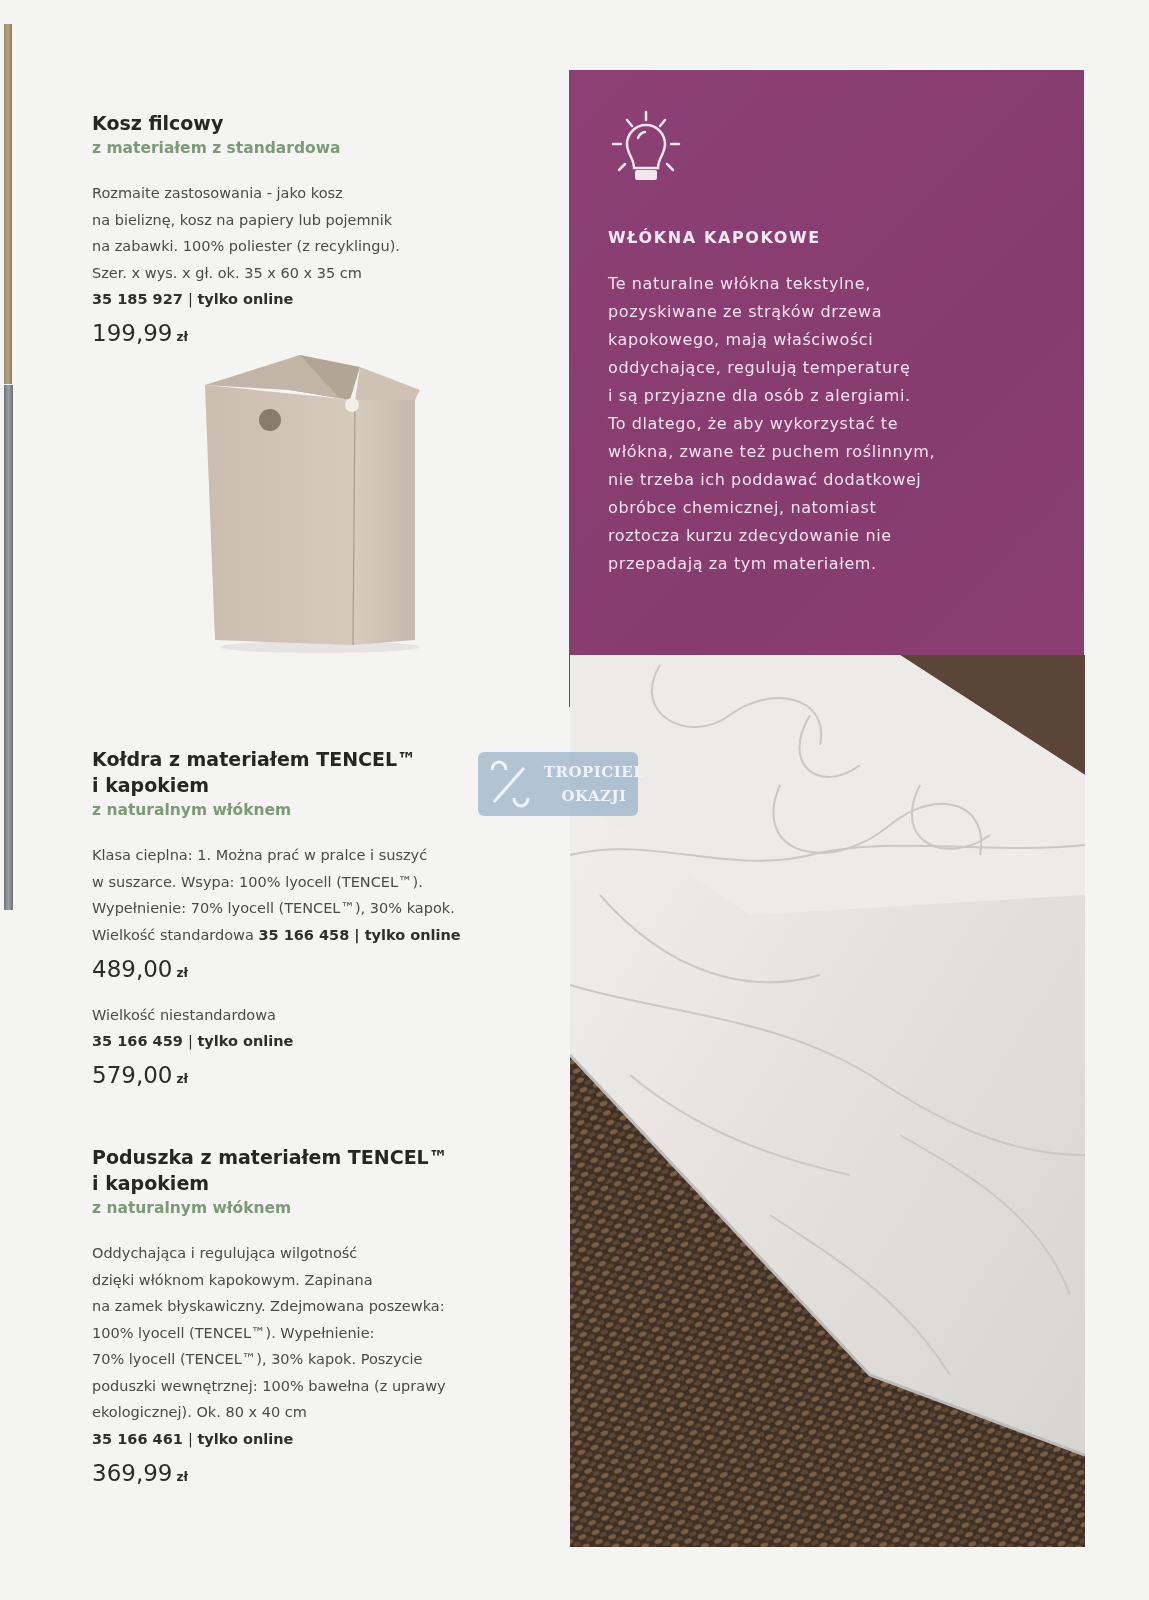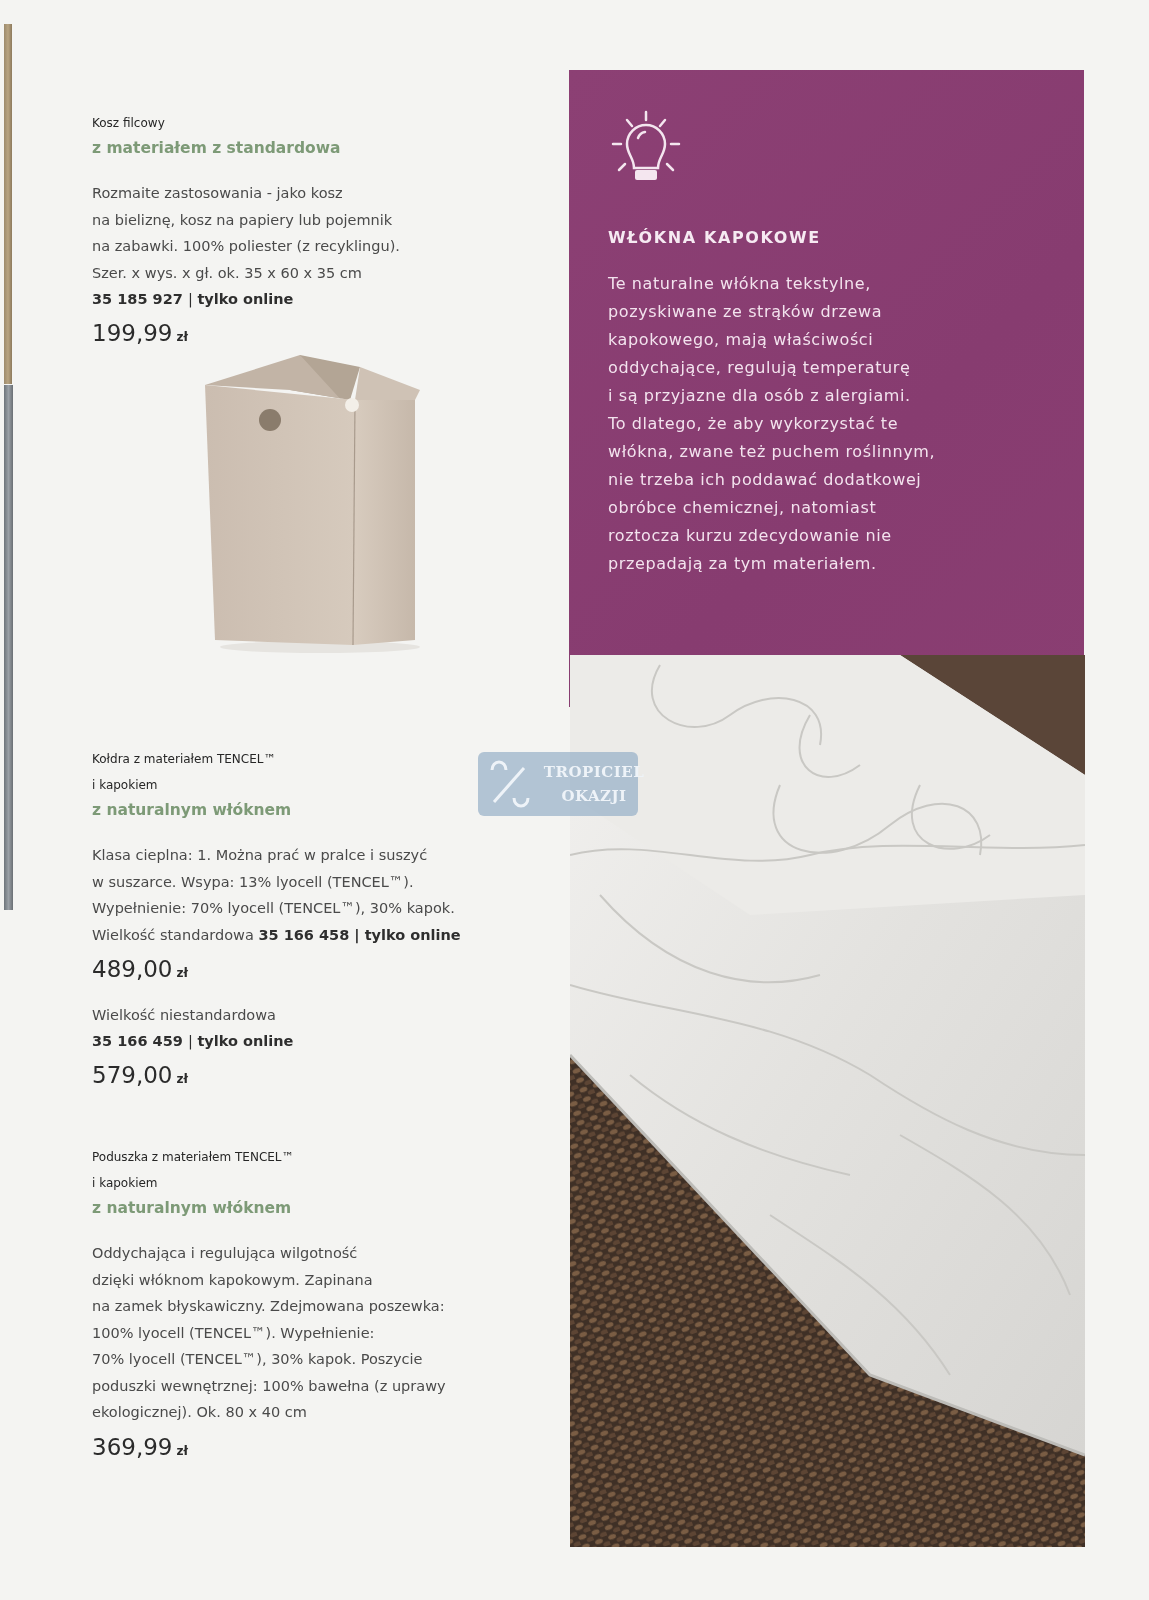--- a/index.html
+++ b/index.html
@@ -11,21 +11,21 @@
   }
   .binding-strip-top {
     position: absolute; left: 4px; top: 24px; width: 8px; height: 360px;
     background: linear-gradient(90deg, #9c8a6c, #b8a482 50%, #8d7a5c);
   }
   .binding-strip-bottom {
     position: absolute; left: 4px; top: 385px; width: 9px; height: 525px;
     background: linear-gradient(90deg, #6d747a, #9aa0a6 50%, #6a6f74);
   }
   .product { position: absolute; left: 92px; }
-  .p-title { font-weight: normal; font-size: 12px; line-height: 26px; color: #262626; white-space: pre-line; }
+  .p-title { font-weight: bold; font-size: 19px; line-height: 26px; color: #262626; white-space: pre-line; }
   .p-subtitle { font-weight: bold; font-size: 15.5px; line-height: 24px; color: #7d9a77; }
   .p-desc { font-size: 14.5px; line-height: 26.5px; color: #4a4a4a; white-space: pre-line; margin-top: 20px; }
   .p-sku { font-size: 14.5px; line-height: 26px; font-weight: bold; color: #2e2e2e; }
   .p-sku .sep { font-weight: normal; }
   .p-price { font-size: 23px; line-height: 34px; color: #2b2b2b; margin-top: 4px; }
   .p-price .cur { font-size: 12px; font-weight: bold; margin-left: 4px; }
   .p-label { font-size: 14.5px; line-height: 26px; color: #4a4a4a; }
   .inline-bold { font-weight: bold; color: #2e2e2e; }
 
   .basket {
@@ -104,21 +104,21 @@
   <line x1="150" y1="45" x2="148" y2="290" stroke="#a89a8c" stroke-width="1.2"></line>
   <circle cx="65" cy="65" r="11" fill="#8a7c6c"></circle>
   <circle cx="147" cy="50" r="7" fill="#f3efe8"></circle>
 </svg>
 
 <div class="product" style="top:746px;">
   <div class="p-title">Kołdra z materiałem TENCEL™
 i kapokiem</div>
   <div class="p-subtitle">z naturalnym włóknem</div>
   <div class="p-desc">Klasa cieplna: 1. Można prać w pralce i suszyć
-w suszarce. Wsypa: 13% lyocell (TENCEL™).
+w suszarce. Wsypa: 100% lyocell (TENCEL™).
 Wypełnienie: 70% lyocell (TENCEL™), 30% kapok.</div>
   <div class="p-label">
     <span>Wielkość standardowa</span>
     <span class="inline-bold">35 166 458</span><span class="inline-bold"> | </span><span class="inline-bold">tylko online</span>
   </div>
   <div class="p-price">
     <span>489,00</span><span class="cur">zł</span>
   </div>
   <div style="height:12px"></div>
   <div class="p-label">Wielkość niestandardowa</div>
@@ -136,20 +136,25 @@
   <div class="p-title">Poduszka z materiałem TENCEL™
 i kapokiem</div>
   <div class="p-subtitle">z naturalnym włóknem</div>
   <div class="p-desc">Oddychająca i regulująca wilgotność
 dzięki włóknom kapokowym. Zapinana
 na zamek błyskawiczny. Zdejmowana poszewka:
 100% lyocell (TENCEL™). Wypełnienie:
 70% lyocell (TENCEL™), 30% kapok. Poszycie
 poduszki wewnętrznej: 100% bawełna (z uprawy
 ekologicznej). Ok. 80 x 40 cm</div>
+  <div class="p-sku">
+    <span>35 166 461</span>
+    <span class="sep"> | </span>
+    <span>tylko online</span>
+  </div>
   <div class="p-price">
     <span>369,99</span><span class="cur">zł</span>
   </div>
 </div>
 
 <div class="info-box">
   <svg class="info-icon" viewBox="0 0 82 82">
     <g stroke="#f4e6ef" stroke-width="2.5" fill="none" stroke-linecap="round">
       <line x1="41" y1="2" x2="41" y2="10"></line>
       <line x1="22" y1="10" x2="27" y2="16"></line>

